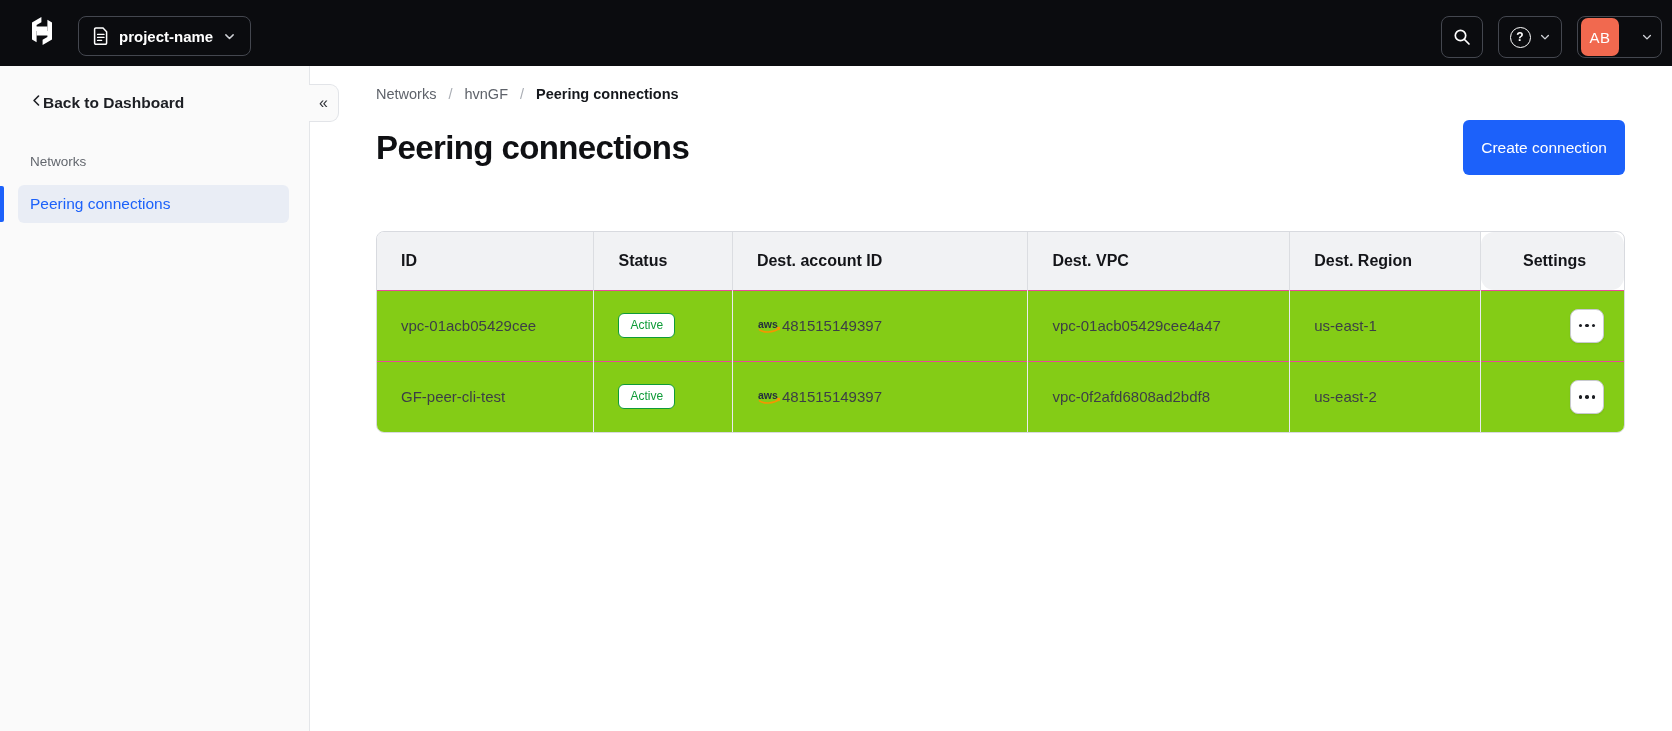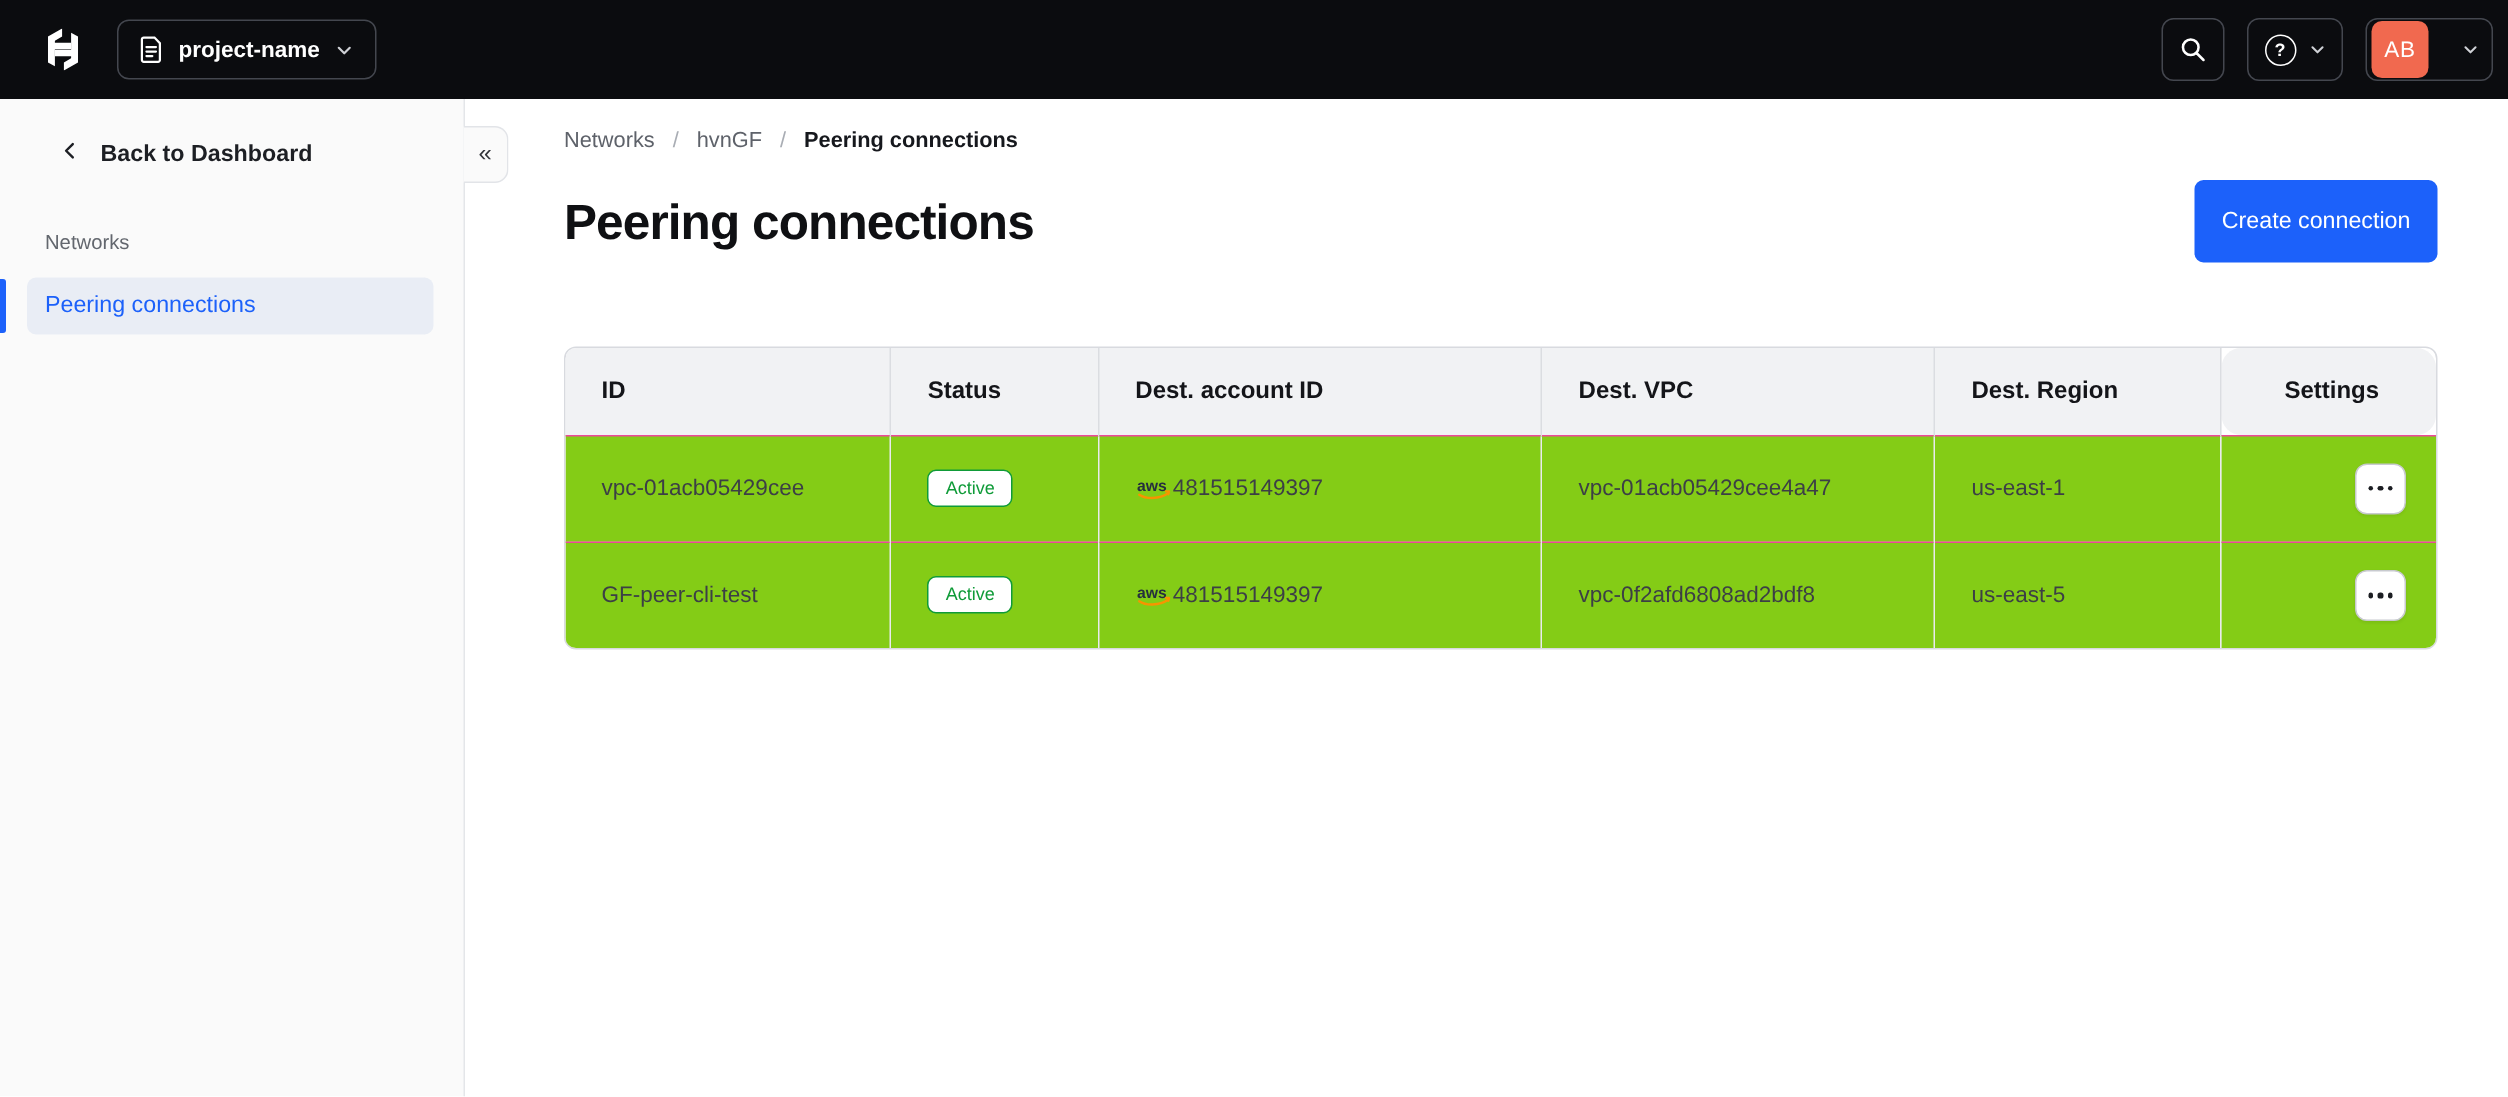--- a/index.html
+++ b/index.html
@@ -12,21 +12,21 @@
   :root {
     --accent:#1c61fa;
     --green:#0f9b38;
     --coral:#f1694f;
     --topbar:#0b0c0f;
   }
 
   
   .topbar {
     height:66px; flex:0 0 66px; background:var(--topbar);
-    display:flex; align-items:center; padding:0 10px 0 26px;
+    display:flex; padding:16px 10px 0 26px;
   }
   .logo-wrap { width:32px; height:30px; display:flex; align-items:center; justify-content:center; cursor:pointer; }
   .proj-btn {
     margin-left:20px; height:40px; display:flex; align-items:center; gap:10px;
     border:1px solid #44474f; border-radius:8px; background:transparent;
     padding:0 14px; color:#fff; cursor:pointer;
   }
   .proj-btn .label { font-size:15px; font-weight:700; color:#fff; }
   .topbar .spacer { flex:1; }
   .dark-btn {
@@ -52,21 +52,21 @@
 
   
   .shell { flex:1; display:flex; min-height:0; }
 
   
   .sidebar {
     width:310px; flex:0 0 310px; background:#fafafa;
     border-right:1px solid #e4e6e9; position:relative; padding-top:22px;
   }
   .back-row {
-    display:flex; align-items:flex-start; gap:14px; padding:6px 40px; cursor:pointer;
+    display:flex; align-items:flex-start; padding:6px 30px; cursor:pointer;
     color:#1d1f24; font-size:15.5px; font-weight:700;
   }
   .section-label {
     margin:36px 30px 0; font-size:13.5px; color:#63676e; font-weight:400;
   }
   .nav-item {
     position:relative; margin:16px 20px 0 18px; height:38px; border-radius:6px;
     background:#e9edf5; display:flex; align-items:center; padding:0 12px;
     color:var(--accent); font-size:15.5px; font-weight:500; cursor:pointer;
   }
@@ -273,21 +273,21 @@
       <span class="acct-cell">
         <svg width="25" height="16" viewBox="0 0 25 16">
           <text x="1" y="9.5" font-size="10.5" font-weight="bold" fill="#252f3e" font-family="Liberation Sans, sans-serif">aws</text>
           <path d="M2.5 11.8c4.2 2.9 13.2 3.3 19.5-1.1" stroke="#f79400" stroke-width="1.6" fill="none" stroke-linecap="round"></path>
           <path d="M20.2 9.6l2.2-.1-.5 2.1" stroke="#f79400" stroke-width="1.4" fill="none" stroke-linecap="round" stroke-linejoin="round"></path>
         </svg>
         <span>481515149397</span>
       </span>
     </td>
     <td>vpc-0f2afd6808ad2bdf8</td>
-    <td>us-east-5</td>
+    <td>us-east-2</td>
     <td>
       <button class="kebab-btn">
         <i></i>
                   <i></i>
                   <i></i>
       </button>
     </td>
   </tr>
 </tbody>
       </table>

